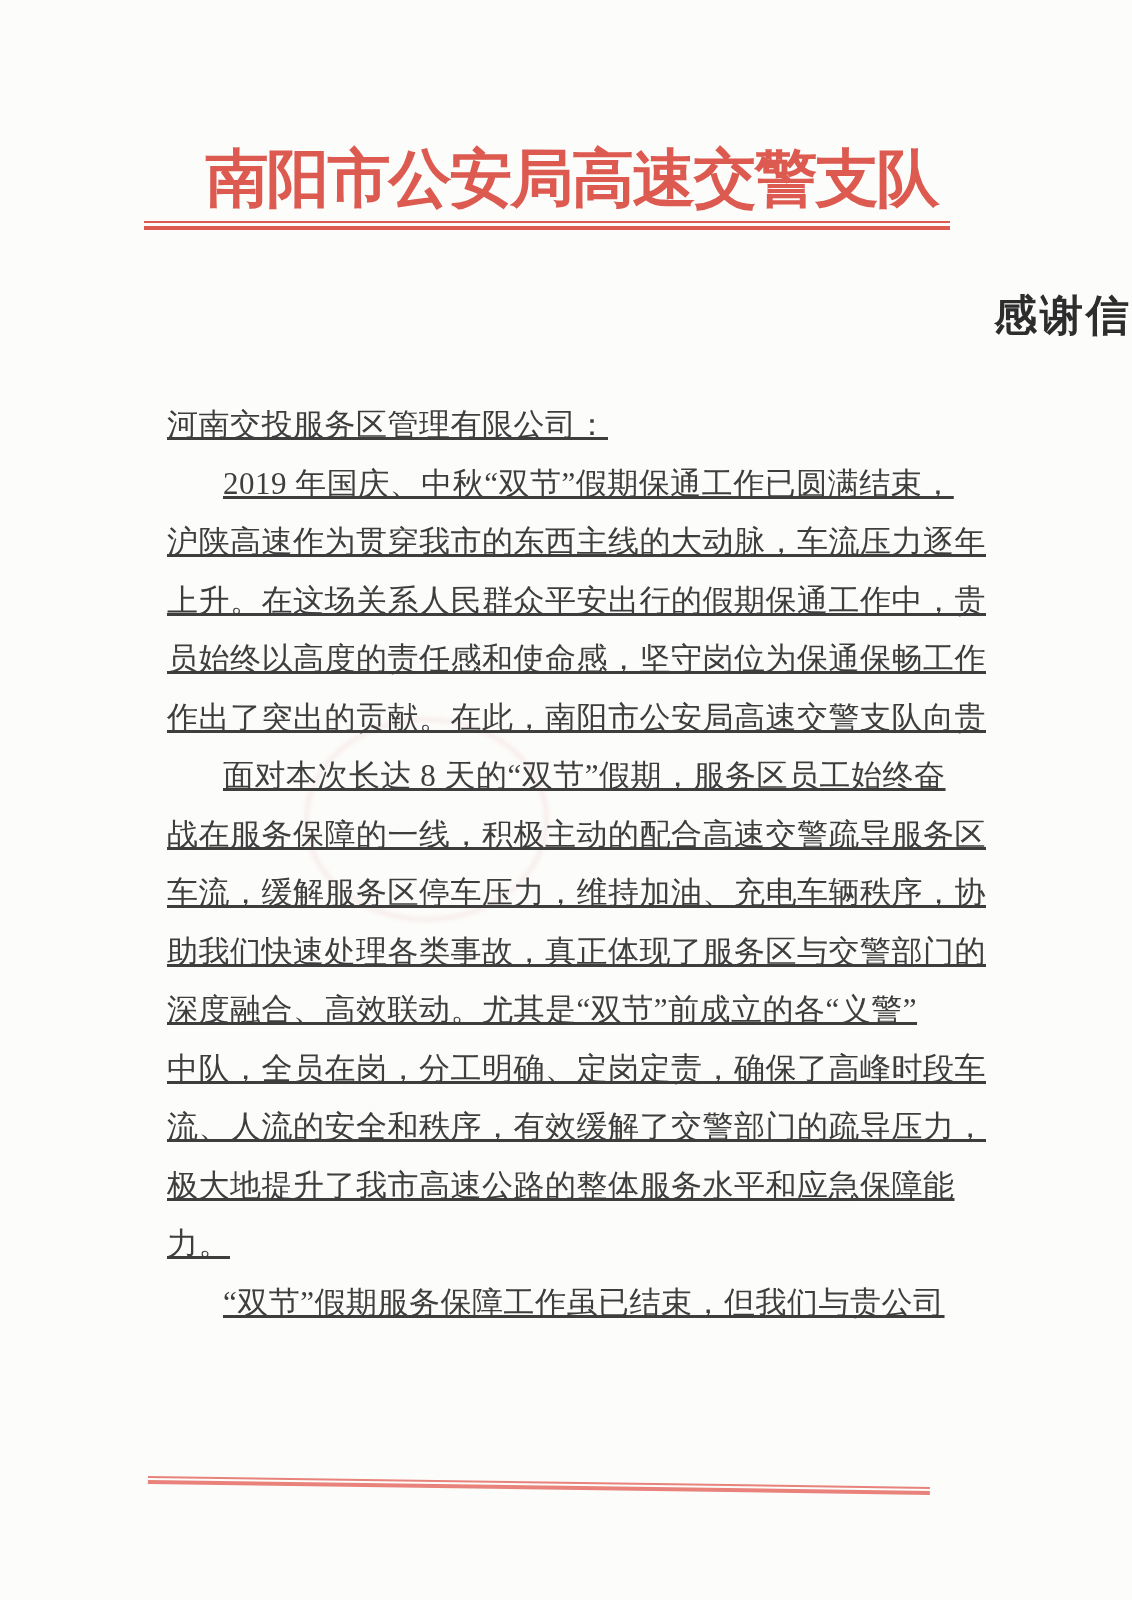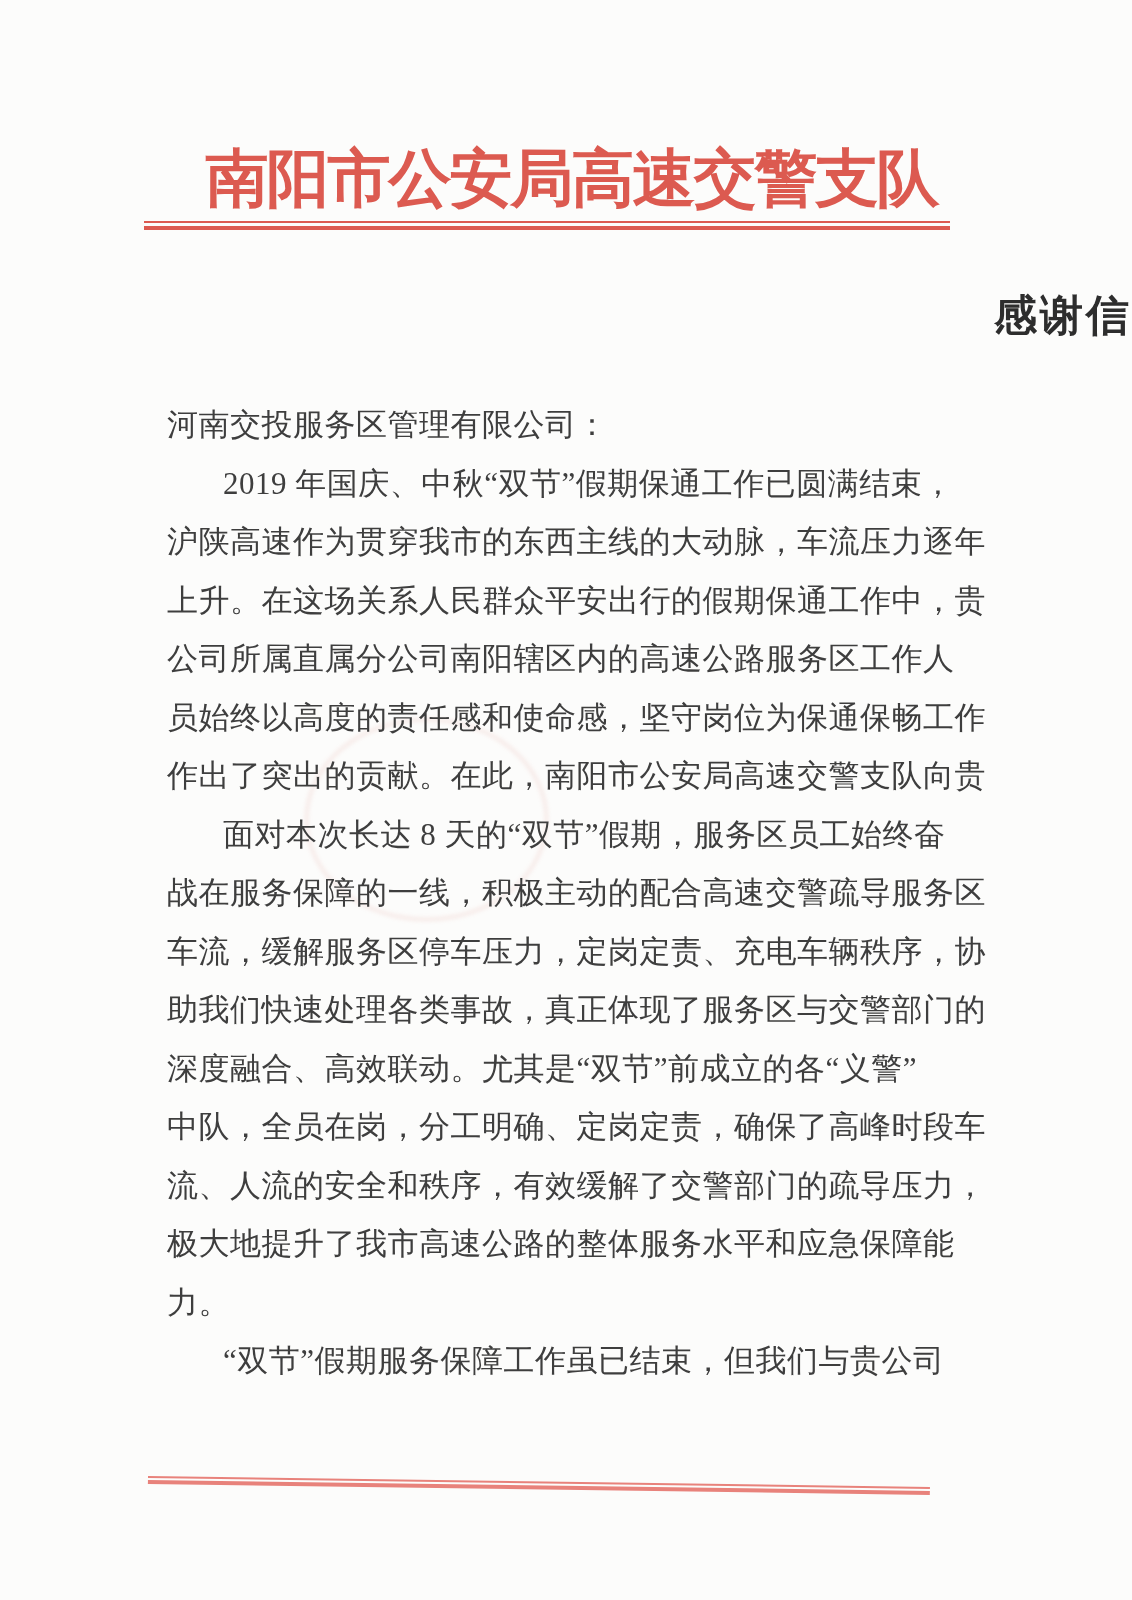--- a/index.html
+++ b/index.html
@@ -54,20 +54,21 @@
     position:absolute;
     top:396px;left:167px;width:790px;
     font-size:31px;
     line-height:58.5px;
     color:var(--ink);
     letter-spacing:0.5px;
   }
   .body-line{
     white-space:nowrap;
     overflow:visible;
+    text-decoration:underline;
   }
   .body-line.indent{text-indent:56px;}
   
   .stamp-ghost{
     position:absolute;
     left:305px;top:718px;
     width:237px;height:197px;
     border:3px solid rgba(214,110,100,0.16);
     border-radius:50%;
     filter:blur(2px);
@@ -100,26 +101,25 @@
   <div class="letter-title">感谢信</div>
 
   <div class="stamp-ghost"></div>
 
   <div class="letter-body">
     <div class="body-line">河南交投服务区管理有限公司：</div>
 
   <div class="body-line indent">2019 年国庆、中秋“双节”假期保通工作已圆满结束，</div>
       <div class="body-line">沪陕高速作为贯穿我市的东西主线的大动脉，车流压力逐年</div>
       <div class="body-line">上升。在这场关系人民群众平安出行的假期保通工作中，贵</div>
-      <div class="body-line">公司所属直属分公司南阳辖区内的高速公路服务区工作人</div>
       <div class="body-line">员始终以高度的责任感和使命感，坚守岗位为保通保畅工作</div>
       <div class="body-line">作出了突出的贡献。在此，南阳市公安局高速交警支队向贵</div>
       <div class="body-line indent">面对本次长达 8 天的“双节”假期，服务区员工始终奋</div>
       <div class="body-line">战在服务保障的一线，积极主动的配合高速交警疏导服务区</div>
-      <div class="body-line">车流，缓解服务区停车压力，定岗定责、充电车辆秩序，协</div>
+      <div class="body-line">车流，缓解服务区停车压力，维持加油、充电车辆秩序，协</div>
       <div class="body-line">助我们快速处理各类事故，真正体现了服务区与交警部门的</div>
       <div class="body-line">深度融合、高效联动。尤其是“双节”前成立的各“义警”</div>
       <div class="body-line">中队，全员在岗，分工明确、定岗定责，确保了高峰时段车</div>
       <div class="body-line">流、人流的安全和秩序，有效缓解了交警部门的疏导压力，</div>
       <div class="body-line">极大地提升了我市高速公路的整体服务水平和应急保障能</div>
       <div class="body-line">力。</div>
       <div class="body-line indent">“双节”假期服务保障工作虽已结束，但我们与贵公司</div>
     </div>
 
   <div class="footer-rule">

